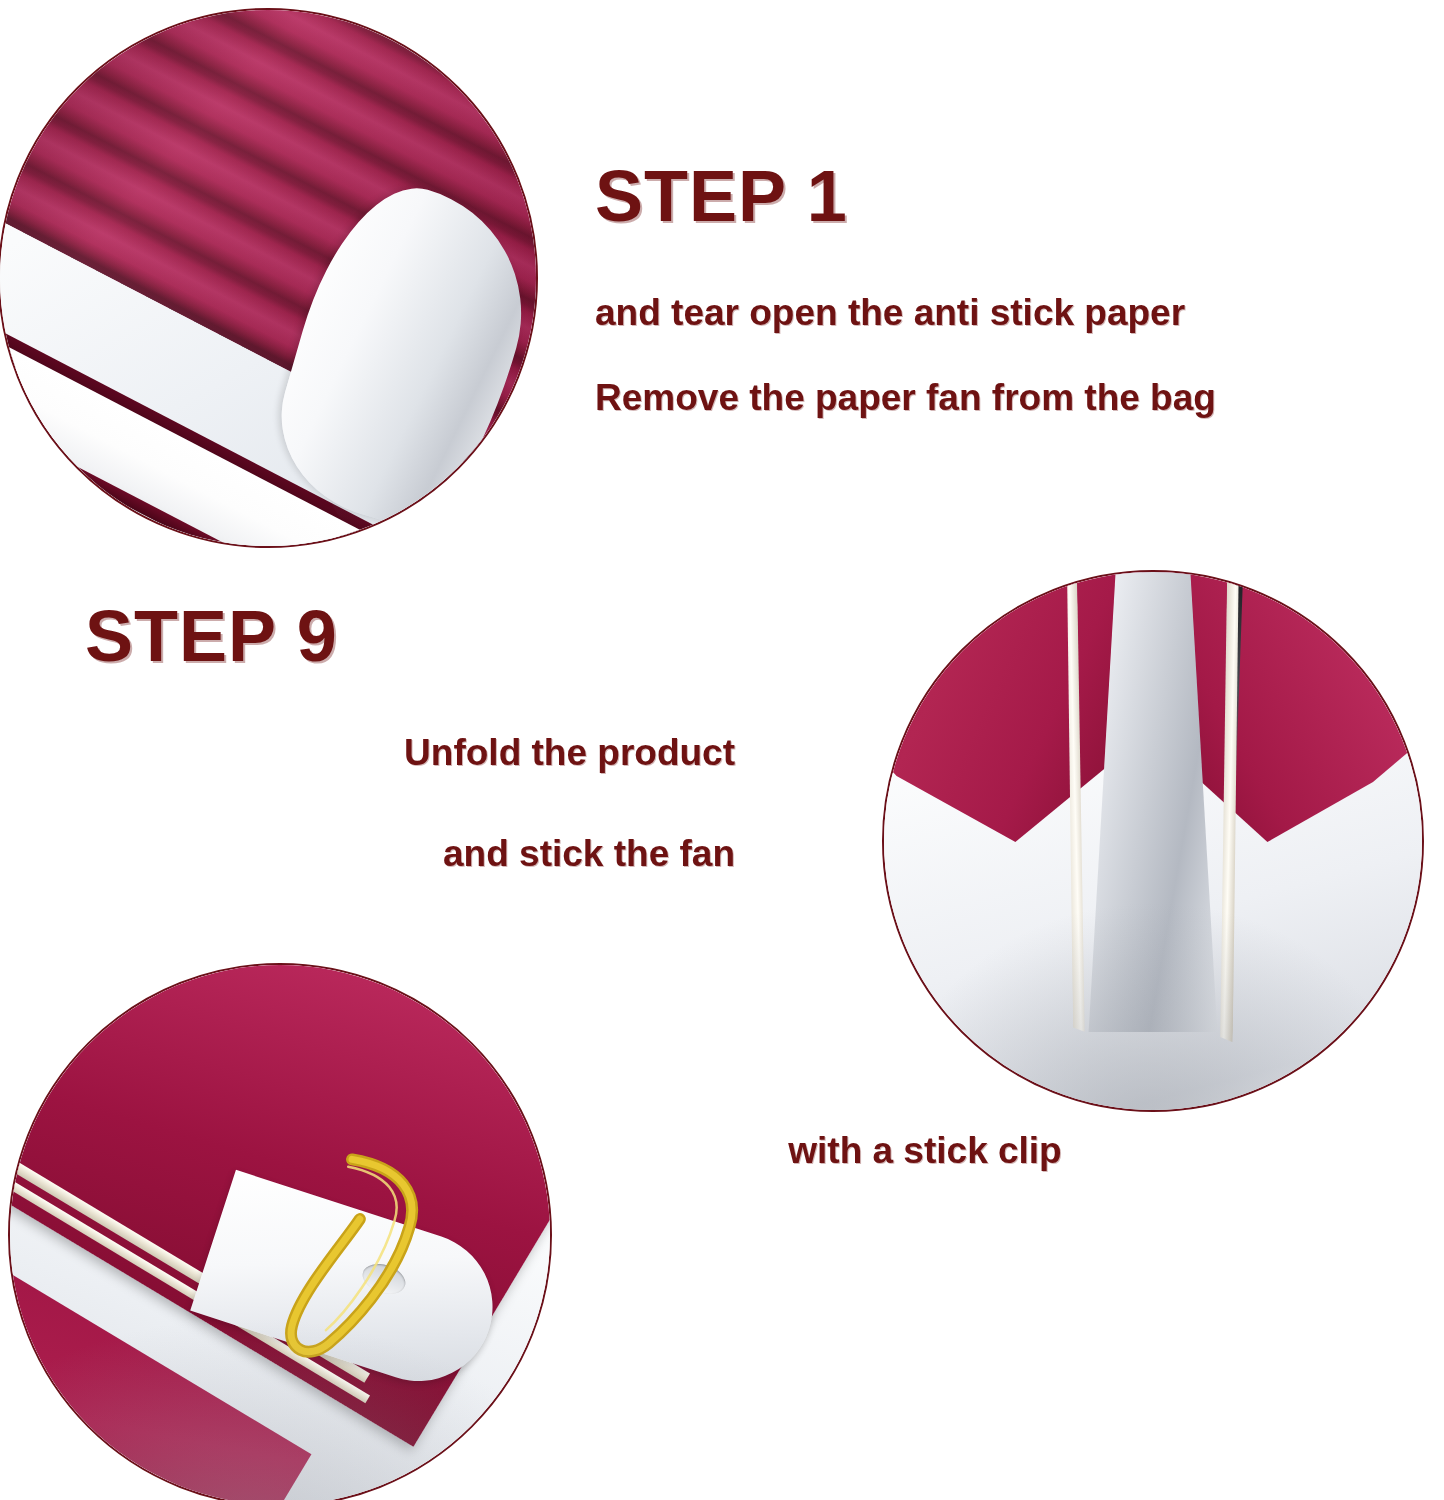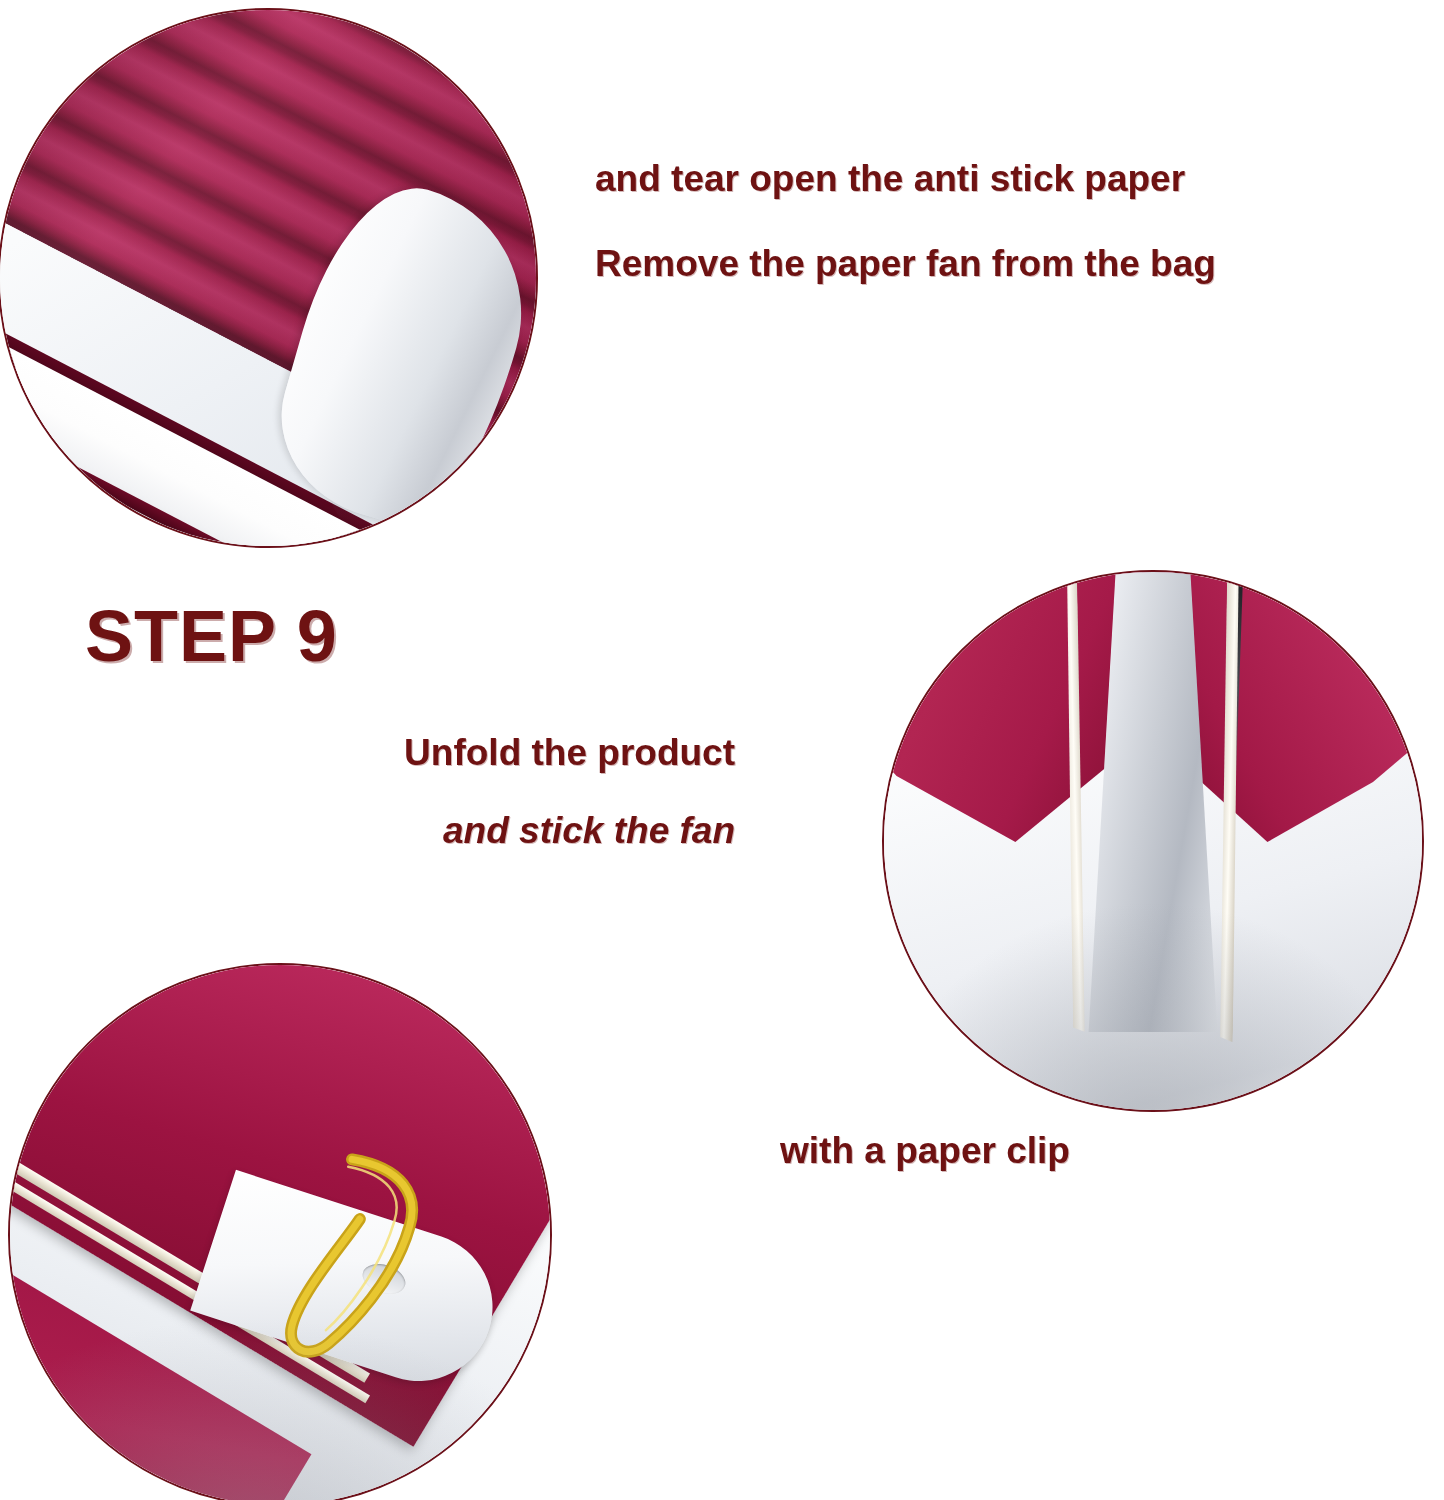--- a/index.html
+++ b/index.html
@@ -220,21 +220,21 @@
     white-space: nowrap;
   }
 
   #block1 { left: 595px; top: 160px; text-align: left; }
   #block1 .step-title { margin-bottom: 62px; }
   #block1 .step-line + .step-line { margin-top: 48px; }
 
   #block2 { left: 85px; top: 600px; text-align: left; }
   #block2 .step-title { margin-bottom: 62px; }
   #block2 .step-line { text-align: right; width: 650px; }
-  #block2 .step-line + .step-line { margin-top: 41px; font-style: italic; }
+  #block2 .step-line + .step-line { margin-top: 64px; }
 
   #block3 { left: 645px; top: 1132px; text-align: left; }
   #block3 .step-title { margin-bottom: 58px; }
   #block3 .step-line { text-align: center; width: 560px; }
   #block3 .step-line + .step-line { margin-top: 46px; }
 </style>
 </head>
 <body>
 
 <div class="photo-circle" id="photo1">
@@ -243,20 +243,21 @@
     <div class="pleats"></div>
     <div class="pleat-edge"></div>
     <div class="strip"></div>
     <div class="strip-red"></div>
     <div class="peel-shadow"></div>
     <div class="peel"></div>
   </div>
 </div>
 
 <div class="step-block" id="block1">
+  <div class="step-title">STEP 1</div>
   <div class="step-line">and tear open the anti stick paper</div>
   <div class="step-line">Remove the paper fan from the bag</div>
 </div>
 
 <div class="step-block" id="block2">
   <div class="step-title">STEP 9</div>
   <div class="step-line">Unfold the product</div>
   <div class="step-line">and stick the fan</div>
 </div>
 
@@ -290,14 +291,14 @@
           <path d="M58 44 C 108 40, 132 62, 130 96 C 128 152, 96 206, 80 228 C 64 250, 40 244, 40 220 C 40 186, 70 128, 80 100" stroke="#e8c730" stroke-width="7"></path>
           <path d="M56 52 C 96 50, 116 66, 114 94 C 112 144, 88 196, 74 216" stroke="#f5e27a" stroke-width="2.5" opacity=".85"></path>
         </g>
       </svg>
     </div>
     <div class="lowshade"></div>
   </div>
 </div>
 
 <div class="step-block" id="block3">
-  <div class="step-line">with a paper clip</div>
+  <div class="step-line">with a stick clip</div>
 </div>
 
 </body></html>

